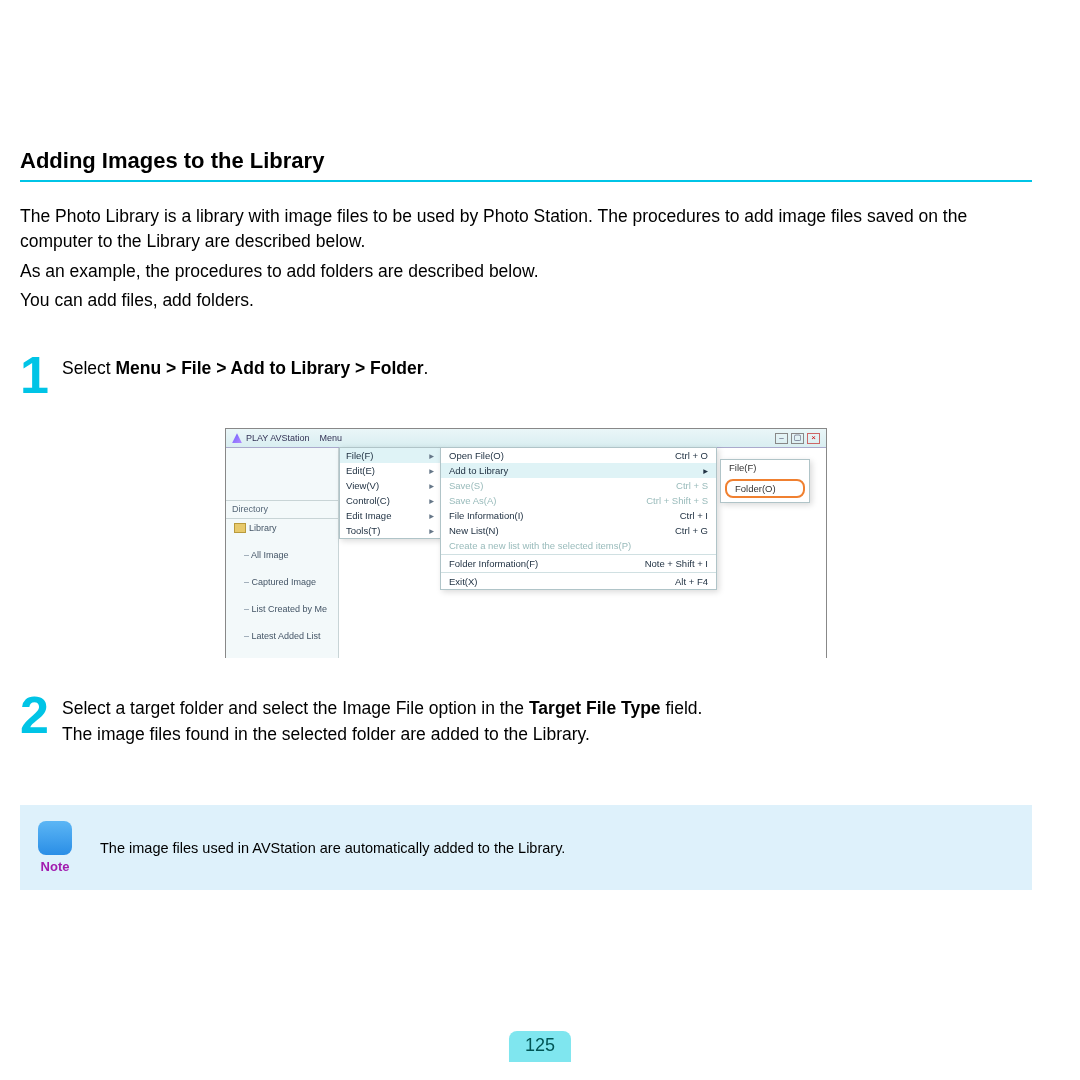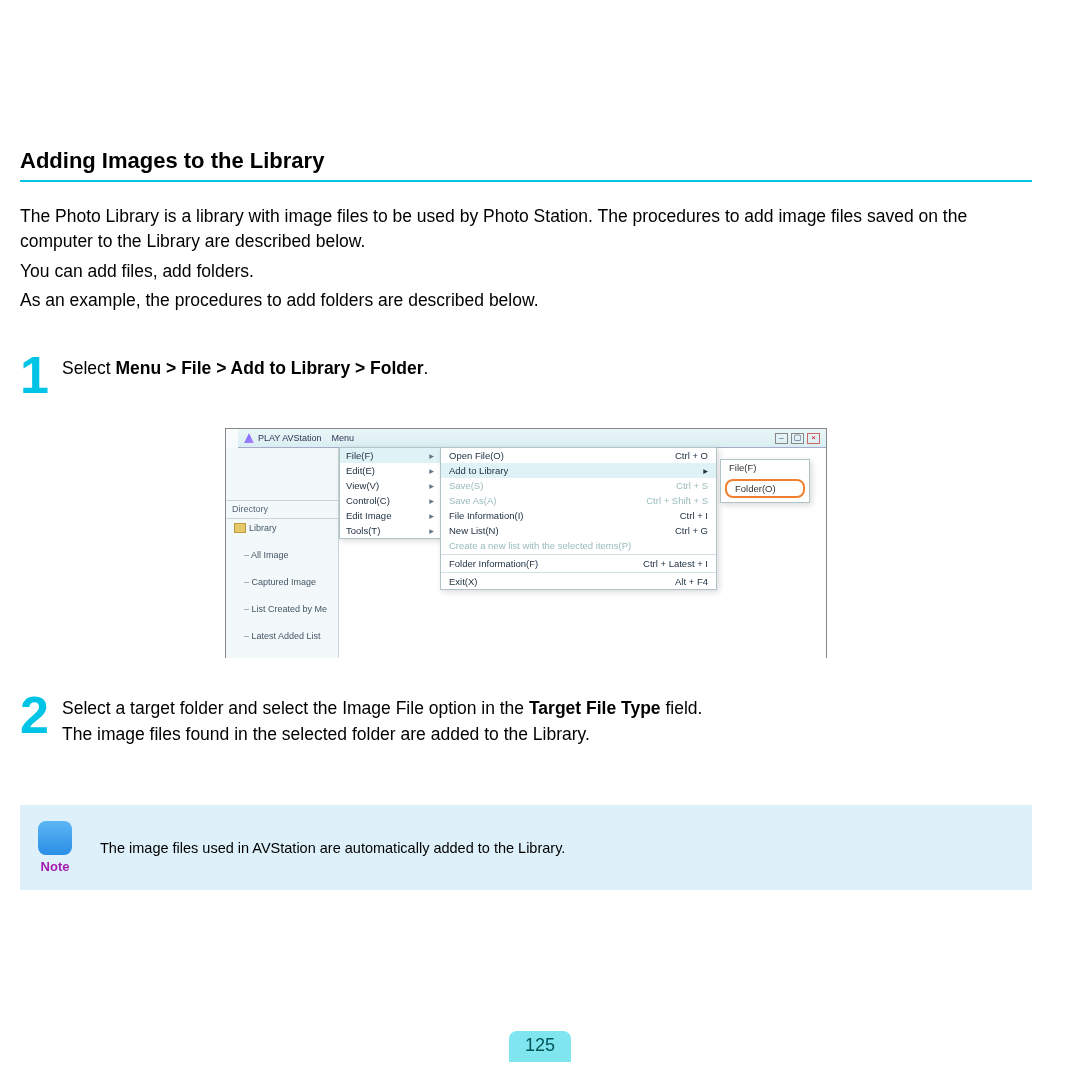--- a/index.html
+++ b/index.html
@@ -67,21 +67,20 @@
   .shot-titlebar {
     display:flex;
     align-items:center;
     height:18px;
     padding:0 6px;
     background: linear-gradient(#eaf6f8,#d9eef1);
     border-bottom:1px solid #aac;
     font-size:9px;
     color:#335;
     justify-content: space-between;
-    margin-left: 12px;
   }
   .shot-titlebar .left { display:flex; gap:4px; align-items:center;}
   .shot-titlebar .logo {
     width:10px; height:10px;
     background: linear-gradient(135deg,#6b5cff,#b48bff);
     clip-path: polygon(0 100%,50% 0,100% 100%);
   }
   .winbtns { display:flex; gap:3px; }
   .winbtn { width:11px; height:9px; border:1px solid #888; font-size:8px; line-height:7px; text-align:center; }
   .winbtn.red { color:#c00; border-color:#c66;}
@@ -168,22 +167,22 @@
   }
 </style>
 </head>
 <body>
 
 <div class="page">
   <h2 class="title">Adding Images to the Library</h2>
   <div class="title-rule"></div>
 
   <p class="para">The Photo Library is a library with image files to be used by Photo Station. The procedures to add image files saved on the computer to the Library are described below.</p>
+  <p class="para">As an example, the procedures to add folders are described below.</p>
   <p class="para">You can add files, add folders.</p>
-  <p class="para">As an example, the procedures to add folders are described below.</p>
 
   <div class="step">
     <div class="step-num">1</div>
     <div class="step-body">
       <span>Select </span><span class="bold">Menu &gt; File &gt; Add to Library &gt; Folder</span><span>.</span>
     </div>
   </div>
 
   <div class="shot">
     <div class="shot-titlebar">
@@ -270,21 +269,21 @@
           <span>New List(N)</span>
           <span>Ctrl + G</span>
         </div>
       <div class="row dis">
           <span>Create a new list with the selected items(P)</span>
           <span></span>
         </div>
       <div class="sep"></div>
       <div class="row">
           <span>Folder Information(F)</span>
-          <span>Ctrl + Latest + I</span>
+          <span>Note + Shift + I</span>
         </div>
       <div class="sep"></div>
       <div class="row">
           <span>Exit(X)</span>
           <span>Alt + F4</span>
         </div>
     </div>
 
     <div class="submenu">
       <div class="srow">File(F)</div>

